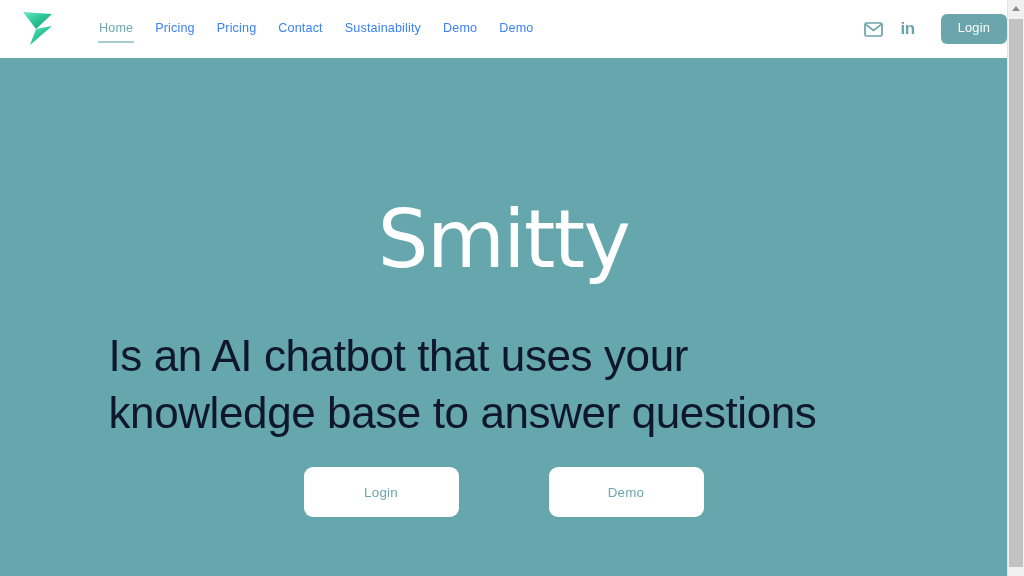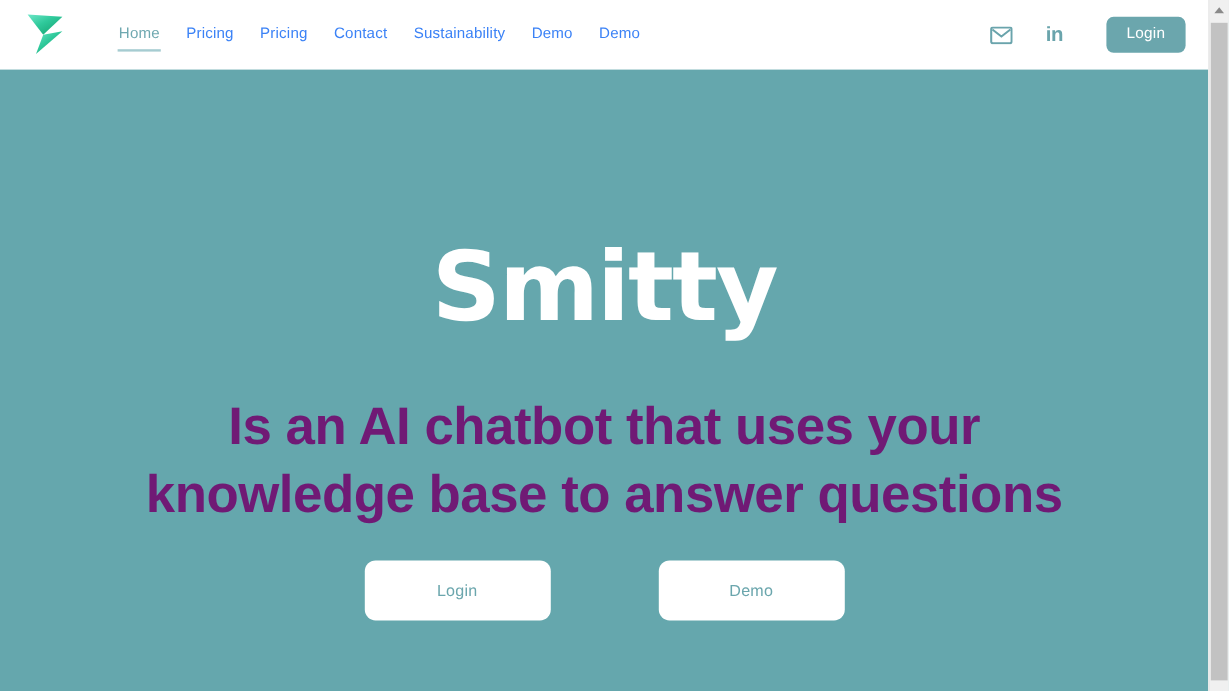--- a/index.html
+++ b/index.html
@@ -78,22 +78,21 @@
     right: 10px;
     bottom: -3px;
     height: 1.6px;
     background: #a6ccd1;
   }
 
   #header-right {
     margin-left: auto;
     display: flex;
     align-items: center;
-    gap: 10px;
-    padding-right: 19px;
+    gap: 0px;
   }
 
   .social-icon {
     width: 34px;
     height: 30px;
     display: flex;
     align-items: center;
     justify-content: center;
     cursor: pointer;
     color: #6aa4ac;
@@ -128,35 +127,35 @@
     display: flex;
     flex-direction: column;
     align-items: center;
     overflow: hidden;
   }
 
   #hero-title {
     margin-top: 142px;
     font-size: 80px;
     line-height: 1;
-    font-weight: bold;
+    font-weight: normal;
     color: #ffffff;
     letter-spacing: -1.6px;
     text-align: center;
     font-family: "DejaVu Sans", sans-serif;
   }
 
   #hero-subtitle {
     margin-top: 47px;
     width: 790px;
-    text-align: center;
+    text-align: left;
     font-size: 44px;
     line-height: 57px;
-    color: #701a75;
-    font-weight: 700;
+    color: #0f172a;
+    font-weight: 400;
     letter-spacing: -.4px;
     font-family: "Liberation Sans", sans-serif;
   }
 
   #hero-actions {
     margin-top: 26px;
     display: flex;
     gap: 90px;
     align-items: center;
   }

